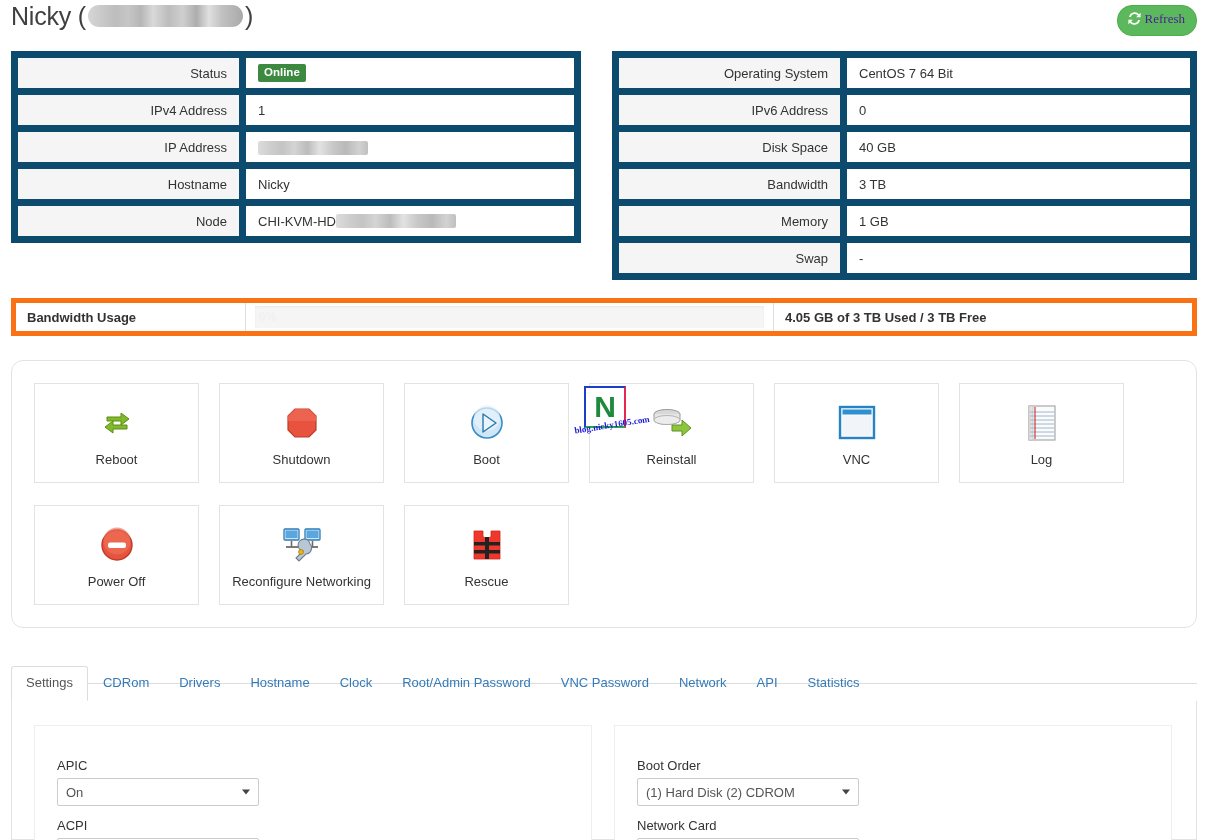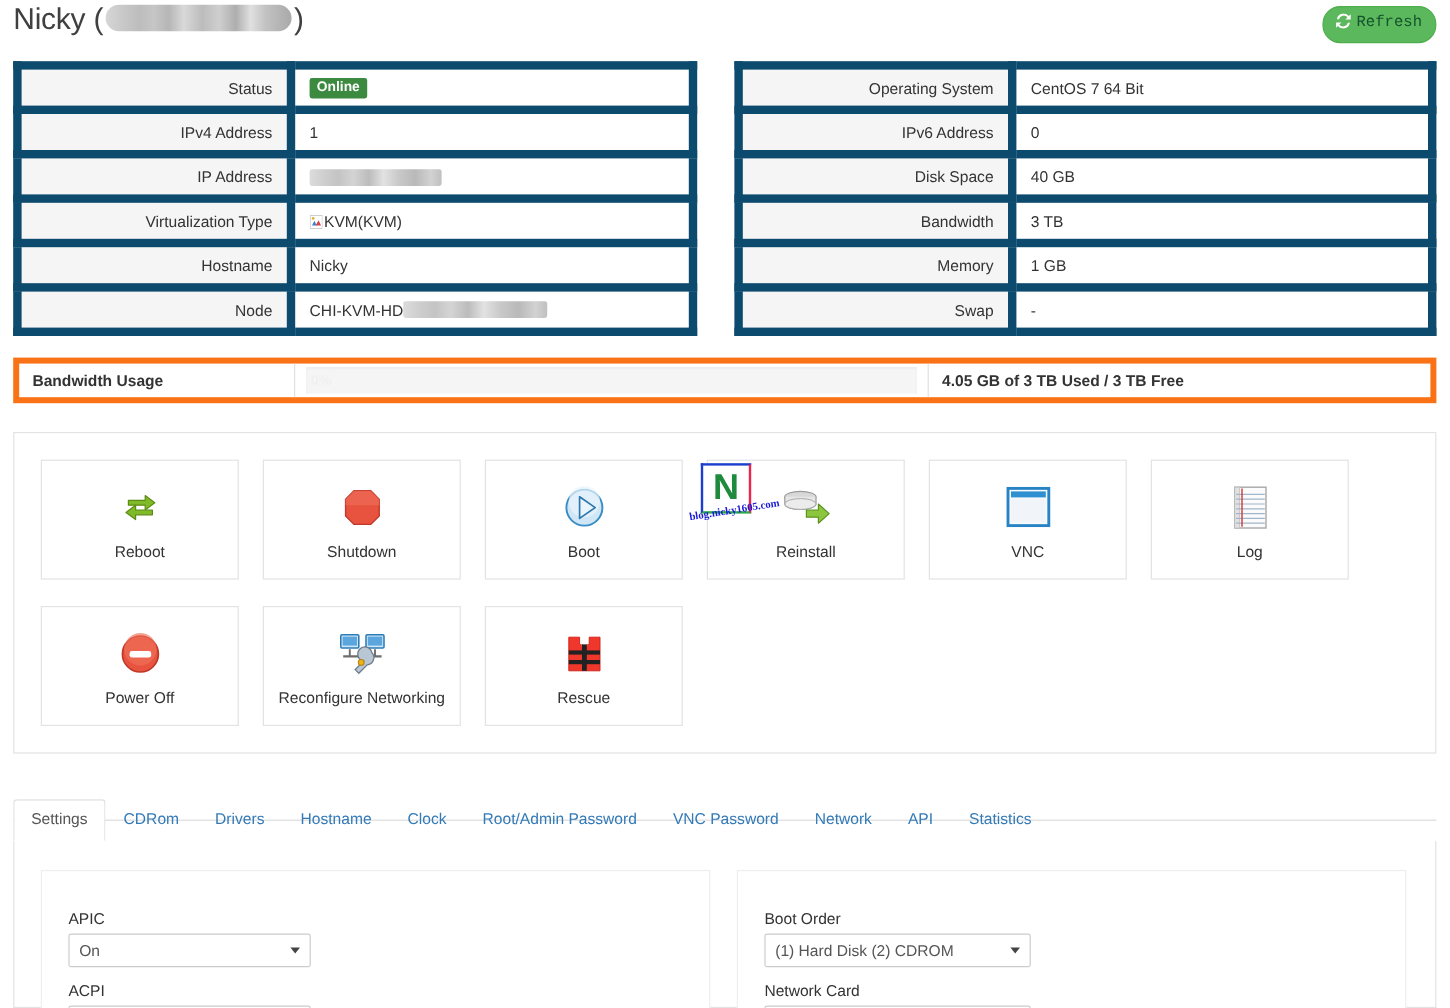--- a/index.html
+++ b/index.html
@@ -37,24 +37,24 @@
   .redact-inline {
     display: inline-block; vertical-align: middle;
     background: linear-gradient(90deg,
       #dcdcdc 0%, #cdcdcd 12%, #c4c4c4 22%, #d4d4d4 33%, #bcbcbc 45%,
       #e2e2e2 56%, #c8c8c8 68%, #b9b9b9 80%, #d2d2d2 92%, #c0c0c0 100%);
     height: 14px; border-radius: 2px; filter: blur(0.5px);
   }
 
   .btn-refresh {
     position: absolute; right: 11px; top: 5px;
-    background: #5cb85c; border: 1px solid #4cae4c; color: #14532d;
+    background: #5cb85c; border: 1px solid #4cae4c; color: #4c1d95;
     font-size: 13px; padding: 5px 11px 6px 10px; border-radius: 15px;
     cursor: pointer; line-height: 1.2; white-space: nowrap;
-    font-family: Liberation Mono, monospace;
+    font-family: Liberation Serif, serif;
   }
   .btn-refresh .ic { display: inline-block; vertical-align: -2px; margin-right: 4px; }
 
   
   .info-table {
     position: absolute; top: 51px;
     border-collapse: collapse; border-spacing: 0;
     table-layout: fixed;
   }
   .info-table.left  { left: 11px;  width: 570px; }
@@ -105,21 +105,21 @@
     font-size: 12px; color: #f0f0f0; line-height: 18px;
   }
   .bw-text {
     flex: 1; display: flex; align-items: center; padding-left: 11px;
     font-size: 13px; color: #333;
   }
 
   
   .actions-panel {
     position: absolute; left: 11px; top: 360px; width: 1186px; height: 268px;
-    border: 1px solid #e3e3e3; background: #fff; border-radius: 0;
+    border: 1px solid #e3e3e3; background: #fff; border-radius: 12px;
   }
   .actions-row { position: absolute; left: 22px; display: flex; gap: 20px; }
   .actions-row.r1 { top: 22px; }
   .actions-row.r2 { top: 144px; }
   .act-card {
     width: 165px; height: 100px; border: 1px solid #e3e3e3; background: #fff;
     display: flex; flex-direction: column; align-items: center;
     justify-content: center; cursor: pointer; position: relative;
   }
   .act-icon { height: 46px; display: flex; align-items: center; justify-content: center; }
@@ -217,33 +217,20 @@
         </td>
       </tr>
       <tr>
         <td class="k">IPv4 Address</td>
         <td class="v">1</td>
       </tr>
       <tr>
         <td class="k">IP Address</td>
         <td class="v">
           <span class="redact-inline" style="width:110px"></span>
-        </td>
-      </tr>
-      <tr>
-        <td class="k">Virtualization Type</td>
-        <td class="v">
-          <span class="broken-img">
-            <svg width="11" height="12" viewBox="0 0 11 12">
-              <rect x="0.5" y="0.5" width="10" height="11" fill="#ffffff" stroke="#bdbdbd" stroke-width="0.6"></rect>
-              <polygon points="2,9 4,5 6,9" fill="#3f7fd0"></polygon>
-              <polygon points="5,9 7.5,4.5 9.5,9" fill="#d04545"></polygon>
-              <circle cx="3" cy="3" r="1.2" fill="#e2b33a"></circle>
-            </svg>
-          </span><span>KVM(KVM)</span>
         </td>
       </tr>
       <tr>
         <td class="k">Hostname</td>
         <td class="v">Nicky</td>
       </tr>
       <tr>
         <td class="k">Node</td>
         <td class="v">
           <span>CHI-KVM-HD</span><span class="redact-inline" style="width:120px;vertical-align:-2px"></span>

